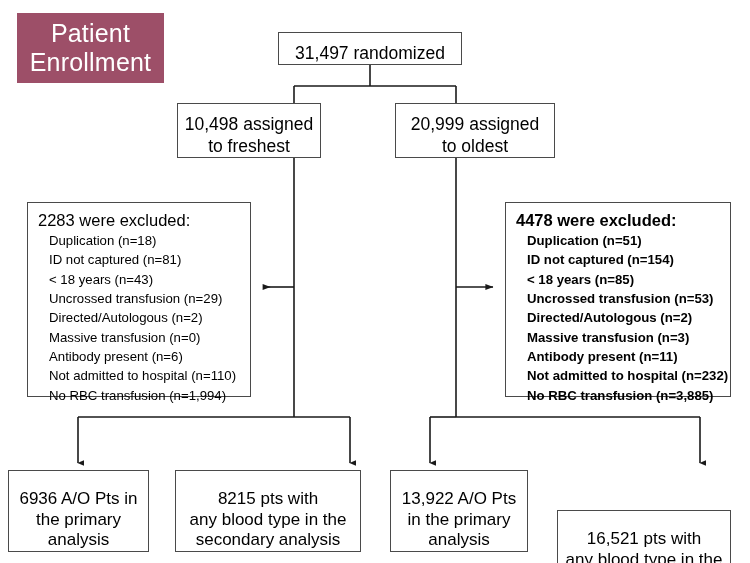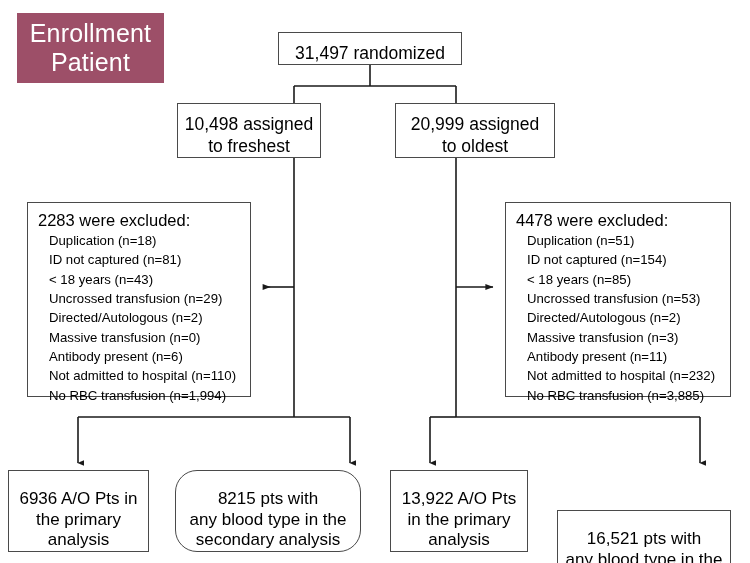--- a/index.html
+++ b/index.html
@@ -68,39 +68,39 @@
   
   .excl {
     display: block;
     padding: 7px 8px 18px 10px;
     text-align: left;
   }
   #box-excl-left {
     left: 27px; top: 202px; width: 224px; height: 195px;
   }
   #box-excl-right {
-    left: 505px; top: 202px; width: 226px; height: 195px;
+    left: 505px; top: 202px; width: 226px; height: 195px; font-weight: bold;
   }
   .excl-title {
     font-size: 16.5px;
     margin-bottom: 1px;
     white-space: nowrap;
   }
   .excl-line {
     font-size: 13.2px;
     line-height: 1.465;
     white-space: nowrap;
     margin-left: 11px;
   }
   
   #box-out-1 {
     left: 8px; top: 470px; width: 141px; height: 82px; font-size: 17px;
   }
   #box-out-2 {
-    left: 175px; top: 470px; width: 186px; height: 82px; font-size: 17px; border-radius: 22px;
+    left: 175px; top: 470px; width: 186px; height: 82px; font-size: 17px;
   }
   #box-out-3 {
     left: 390px; top: 470px; width: 138px; height: 82px; font-size: 17px;
   }
   #box-out-4 {
     left: 557px; top: 470px; width: 174px; height: 82px; font-size: 17px; margin-top: 40px;
   }
   #banner-enrollment {
     left: 17px; top: 13px; width: 147px; height: 70px;
   }
@@ -145,22 +145,22 @@
 
       <path d="M430,417 L456,417"></path>
       <path d="M456,417 L700,417"></path>
       <path d="M430,417 L430,463" marker-end="url(#arrowDown)"></path>
       <path d="M700,417 L700,463" marker-end="url(#arrowDown)"></path>
     </g>
   </svg>
 
   <div class="banner" id="banner-enrollment">
     <div>
+      <span class="lbl">Patient</span>
       <span class="lbl">Enrollment</span>
-      <span class="lbl">Patient</span>
     </div>
   </div>
 
   <div class="node" id="box-randomized">
     <span>31,497 randomized</span>
   </div>
 
   <div class="node" id="box-freshest">
     <div>
       <span class="lbl">10,498 assigned</span>

